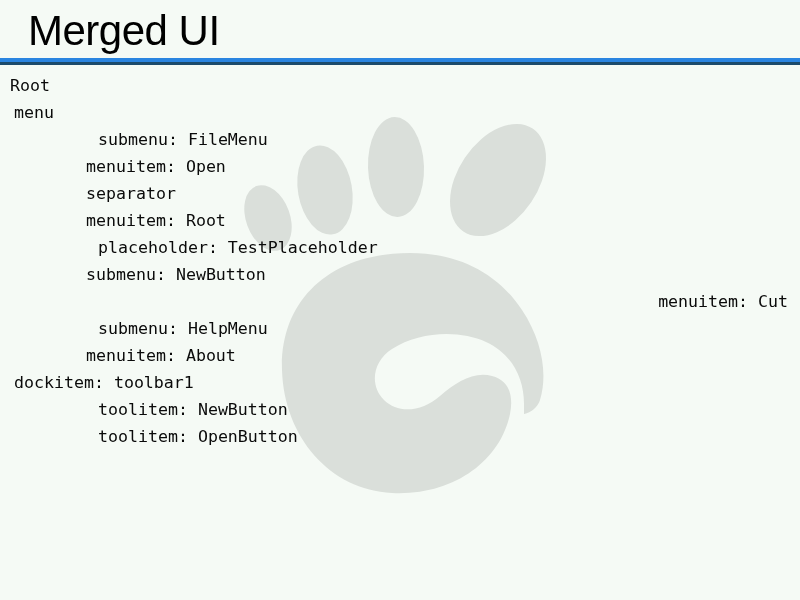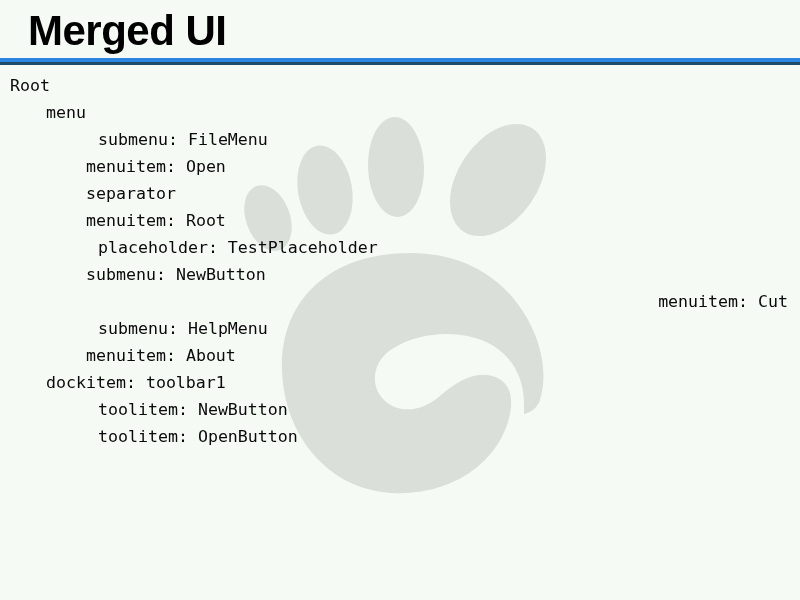--- a/index.html
+++ b/index.html
@@ -44,21 +44,21 @@
     width: 800px;
     height: 58px;
     z-index: 2;
   }
   .page-title {
     position: absolute;
     left: 28px;
     top: 7px;
     margin: 0;
     font-family: "Liberation Sans", sans-serif;
-    font-weight: bold;
+    font-weight: normal;
     font-size: 42px;
     line-height: 48px;
     letter-spacing: -0.5px;
     color: #000000;
     white-space: nowrap;
   }
 
   .rule {
     position: absolute;
     left: 0;
@@ -92,21 +92,21 @@
     height: 27px;
     white-space: pre;
     display: block;
   }
   .tree-label {
     display: inline-block;
     white-space: pre;
   }
 
   .lvl-0 { padding-left: 10px; }
-  .lvl-1 { padding-left: 14px; margin-left: 32px; }
+  .lvl-1 { padding-left: 14px; }
   .lvl-2 { padding-left: 50px; margin-left: 48px; }
   .lvl-3 { padding-left: 86px; }
   .lvl-4 { padding-left: 40px; text-align: right; }
 </style>
 </head>
 <body>
 
 <div id="page-root">
 
   <div class="watermark">

